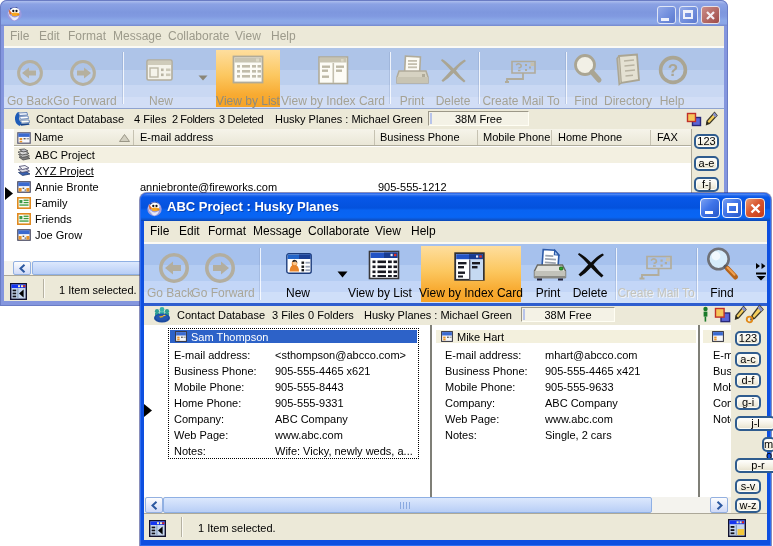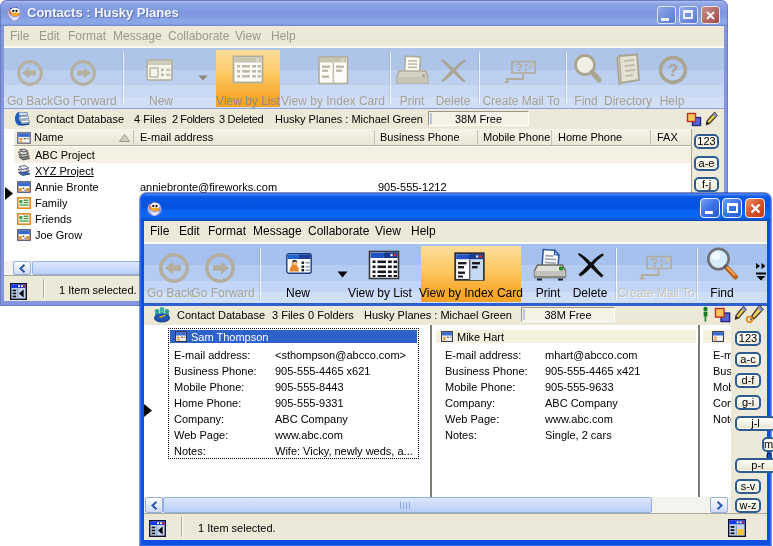--- a/index.html
+++ b/index.html
@@ -33,21 +33,20 @@
       <path d="M2.6 6.5 Q4.5 12.5 8 13.5 L5.2 13.2 Q2.6 11 2.2 7.5 Z" fill="#d8daf0"></path>
       <path d="M4 2.9 L11.2 2.2 L11.8 4.3 L4.6 5 Z" fill="#1a3a8c"></path>
       <ellipse cx="8.8" cy="6.2" rx="4.7" ry="3.5" fill="#fdfdfa"></ellipse>
       <circle cx="7.3" cy="6" r="1.15" fill="#14141c"></circle>
       <circle cx="10.5" cy="6" r="1.15" fill="#14141c"></circle>
       <path d="M2.6 4.2 L6.2 8.2 L3.8 9.8 Z" fill="#e86820"></path>
       <path d="M5.2 8.3 Q8.7 6.7 12.6 8.1 L13.8 9.5 Q10 12.2 6.2 10.8 Z" fill="#f6a51d"></path>
       <path d="M11 9.2 L13.8 9.5 L12 10.8 Z" fill="#d87f0a"></path>
     </svg>
   </div>
-  <div class="a nw" style="left:27px;top:5px;font-size:13px;font-weight:bold;color:#f4f6fd;text-shadow:1px 1px 0 rgba(40,60,130,.45)">Contacts : Husky Planes</div>
 
   <div class="a" style="left:657px;top:6px;width:19px;height:18px;border:1px solid #dfe5f5;border-radius:3px;background:linear-gradient(135deg,#93a9e8 0,#7390de 50%,#5c79ce 100%)">
     <div class="a" style="left:3px;top:11px;width:8px;height:3px;background:#eef1fb"></div>
   </div>
   <div class="a" style="left:679px;top:6px;width:19px;height:18px;border:1px solid #dfe5f5;border-radius:3px;background:linear-gradient(135deg,#93a9e8 0,#7390de 50%,#5c79ce 100%)">
     <div class="a" style="left:3px;top:3px;width:10px;height:9px;border:2px solid #eef1fb;border-top-width:3px"></div>
   </div>
   <div class="a" style="left:701px;top:6px;width:19px;height:18px;border:1px solid #e8e0e4;border-radius:3px;background:linear-gradient(135deg,#cb8d88 0,#b56b67 50%,#9e4a47 100%)">
     <svg class="a" style="left:3px;top:3px" width="11" height="11">
           <path d="M2 2 L9 9 M9 2 L2 9" stroke="#f4eef2" stroke-width="2.2"></path>
@@ -346,20 +345,21 @@
       <path d="M2.6 6.5 Q4.5 12.5 8 13.5 L5.2 13.2 Q2.6 11 2.2 7.5 Z" fill="#d8daf0"></path>
       <path d="M4 2.9 L11.2 2.2 L11.8 4.3 L4.6 5 Z" fill="#1a3a8c"></path>
       <ellipse cx="8.8" cy="6.2" rx="4.7" ry="3.5" fill="#fdfdfa"></ellipse>
       <circle cx="7.3" cy="6" r="1.15" fill="#14141c"></circle>
       <circle cx="10.5" cy="6" r="1.15" fill="#14141c"></circle>
       <path d="M2.6 4.2 L6.2 8.2 L3.8 9.8 Z" fill="#e86820"></path>
       <path d="M5.2 8.3 Q8.7 6.7 12.6 8.1 L13.8 9.5 Q10 12.2 6.2 10.8 Z" fill="#f6a51d"></path>
       <path d="M11 9.2 L13.8 9.5 L12 10.8 Z" fill="#d87f0a"></path>
     </svg>
   </div>
+  <div class="a nw" style="left:27px;top:6px;font-size:13px;font-weight:bold;color:#fff;text-shadow:1px 1px 0 rgba(10,40,130,.55)">ABC Project : Husky Planes</div>
 
   <div class="a" style="left:560px;top:5px;width:20px;height:20px;border:1px solid #eef3fd;border-radius:4px;background:linear-gradient(135deg,#7aa0f2 0,#3f74e8 45%,#2858c8 100%)">
     <div class="a" style="left:4px;top:12px;width:8px;height:3px;background:#fff"></div>
   </div>
   <div class="a" style="left:582px;top:5px;width:20px;height:20px;border:1px solid #eef3fd;border-radius:4px;background:linear-gradient(135deg,#7aa0f2 0,#3f74e8 45%,#2858c8 100%)">
     <div class="a" style="left:4px;top:4px;width:11px;height:10px;border:2px solid #fff;border-top-width:3px"></div>
   </div>
   <div class="a" style="left:605px;top:5px;width:20px;height:20px;border:1px solid #f3e9e5;border-radius:4px;background:linear-gradient(135deg,#e89a71 0,#d9572f 45%,#c43a18 100%)">
     <svg class="a" style="left:3px;top:3px" width="13" height="13">
           <path d="M2.5 2.5 L10.5 10.5 M10.5 2.5 L2.5 10.5" stroke="#fff" stroke-width="2.4"></path>

